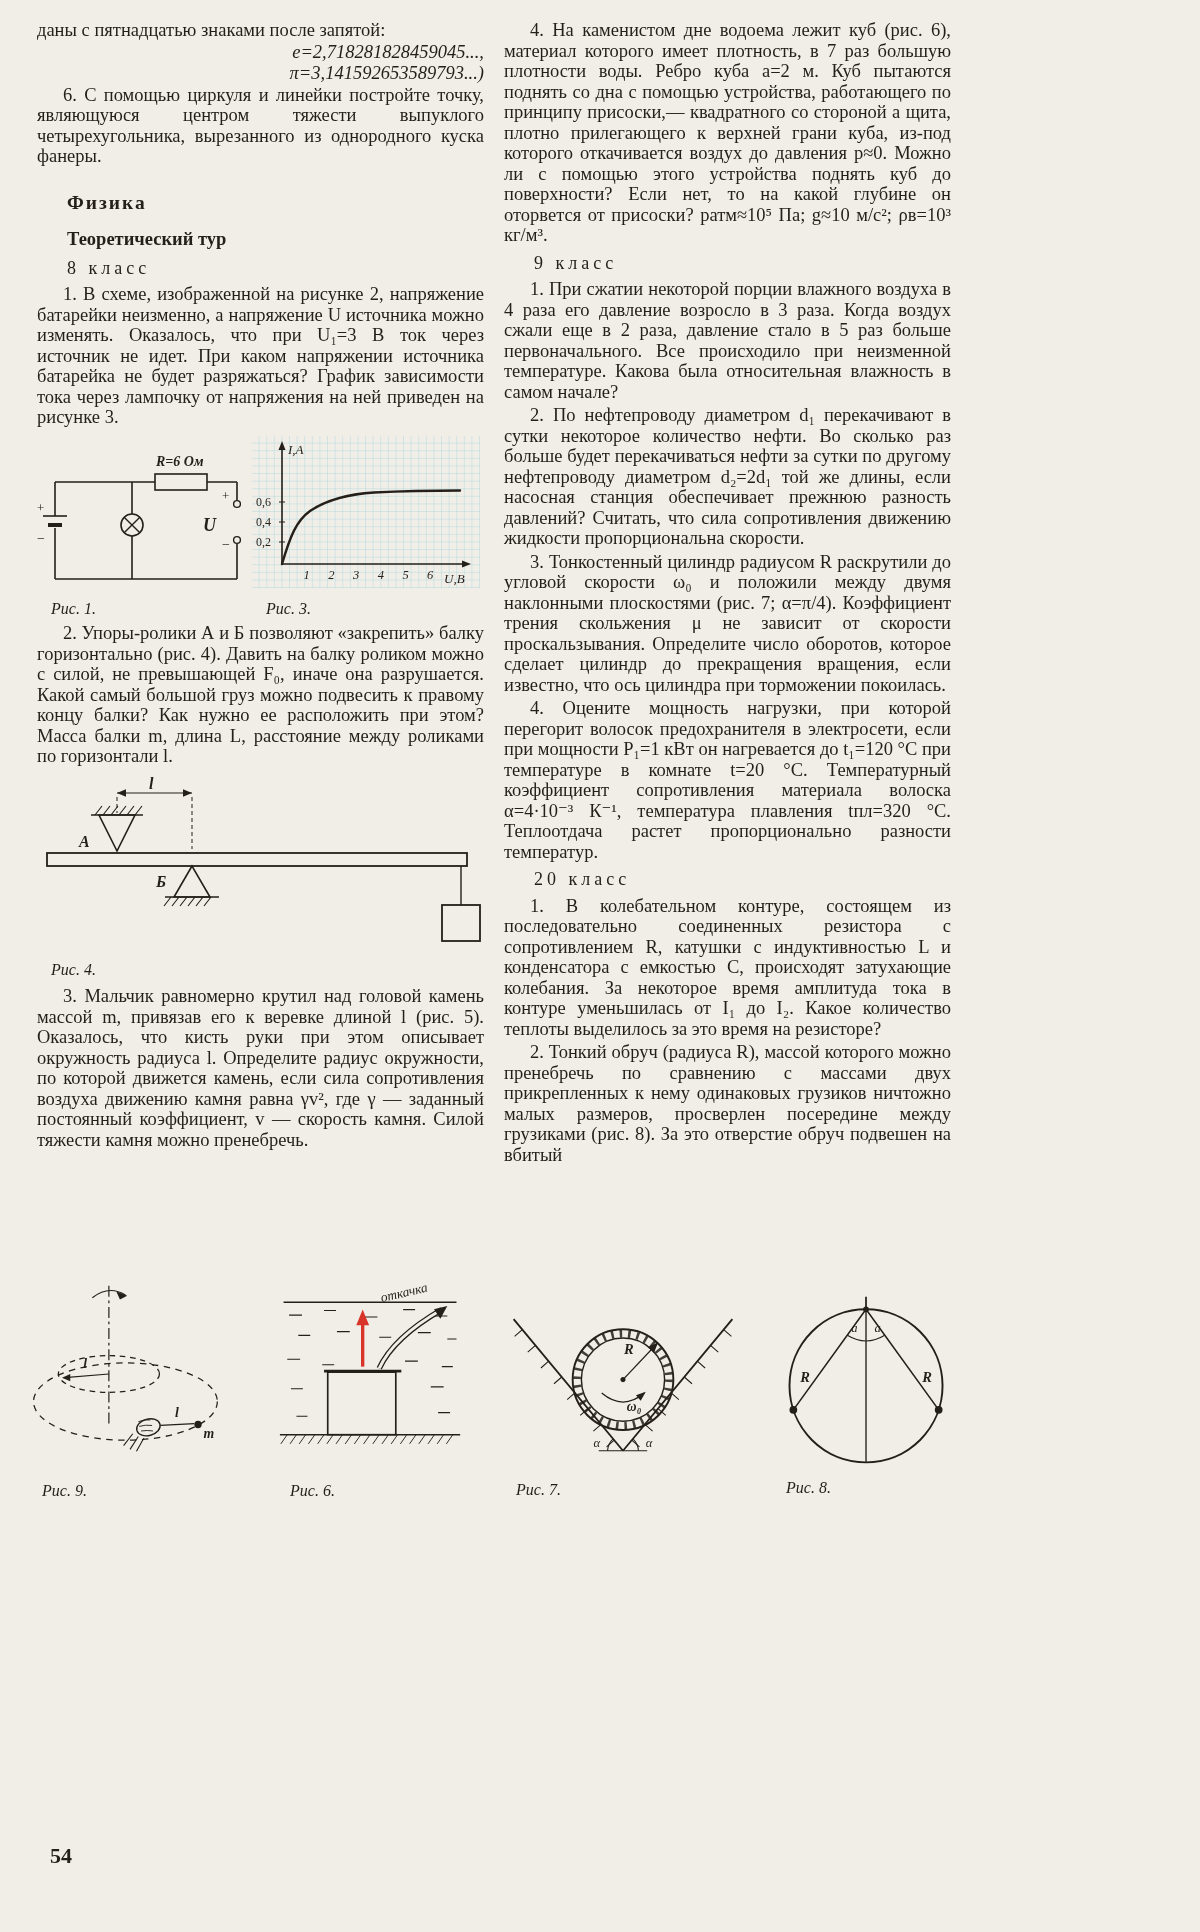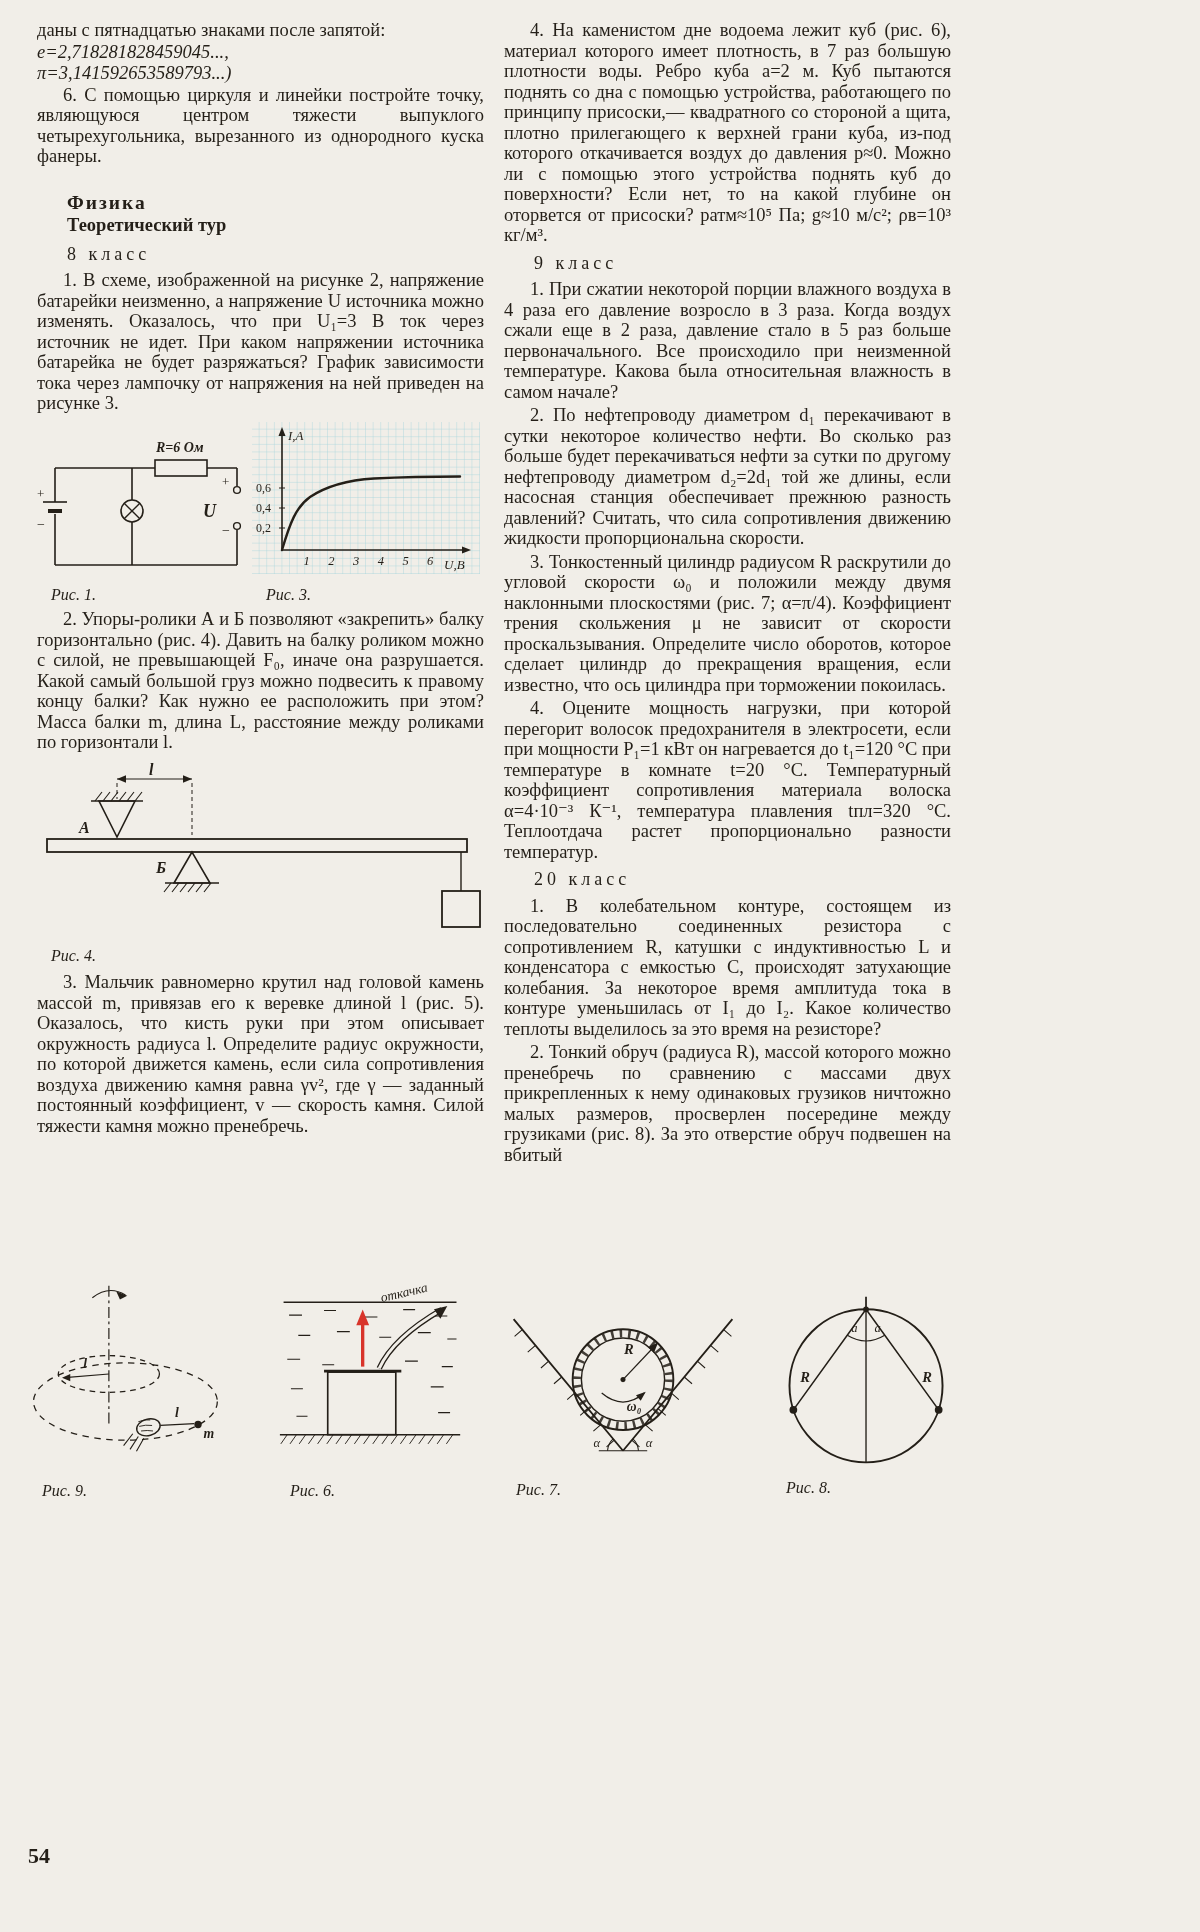--- a/index.html
+++ b/index.html
@@ -7,35 +7,35 @@
   body {
     position:relative; width:1200px; height:1932px;
     background:#f1eee8; color:#241f18;
     font-family:"Liberation Serif","DejaVu Serif",serif;
   }
   .col { position:absolute; width:447px; font-size:18.5px; line-height:20.5px; text-align:justify; }
   #col-left  { left:37px;  top:20px; }
   #col-right { left:504px; top:20px; }
   p.para { text-indent:26px; margin:0 0 3px; }
   p.cont { margin:0; }
-  p.formula { text-align:left; font-style:italic; margin:1px 0; }
-  .heading-main  { font-weight:bold; font-size:19.5px; letter-spacing:2px; padding-left:30px; margin:26px 0 2px; }
+  p.formula { text-align:right; font-style:italic; margin:1px 0; }
+  .heading-main  { font-weight:bold; font-size:19.5px; letter-spacing:2px; padding-left:30px; margin:26px 0 16px; }
   .heading-sub   { font-weight:bold; font-size:18.5px; padding-left:30px; margin:2px 0 8px; }
   .heading-class { font-weight:normal; font-size:18px; letter-spacing:4px; padding-left:30px; margin:7px 0 6px; }
   figure { margin:0; }
   figcaption { font-style:italic; font-size:16px; margin-top:5px; padding-left:14px; text-align:left; }
   .figrow { display:flex; margin:8px 0 4px;align-items:flex-end; }
   .fig4wrap { margin:10px 0 6px; }
   .bottom { position:absolute; left:0; top:1280px; width:1200px; height:260px; }
   .bottom figure { position:absolute; }
   #fig5 { left:28px;  top:2px; }
   #fig6 { left:276px; top:2px; }
   #fig7 { left:502px; top:10px; }
   #fig8 { left:772px; top:8px; }
-  .pageno { position:absolute; left:28px; top:1843px; font-weight:bold; font-size:22px; }
+  .pageno { position:absolute; left:50px; top:1843px; font-weight:bold; font-size:22px; }
   svg { display:block; }
   .ink   { stroke:#241f18; fill:none; }
   .flabel   { font-family:"Liberation Serif",serif; font-style:italic; fill:#241f18; }
   .flabel-b { font-family:"Liberation Serif",serif; font-style:italic; font-weight:bold; fill:#241f18; }
   .fnum     { font-family:"Liberation Serif",serif; fill:#241f18; }
 </style>
 </head>
 <body>
 
 <div class="page">

